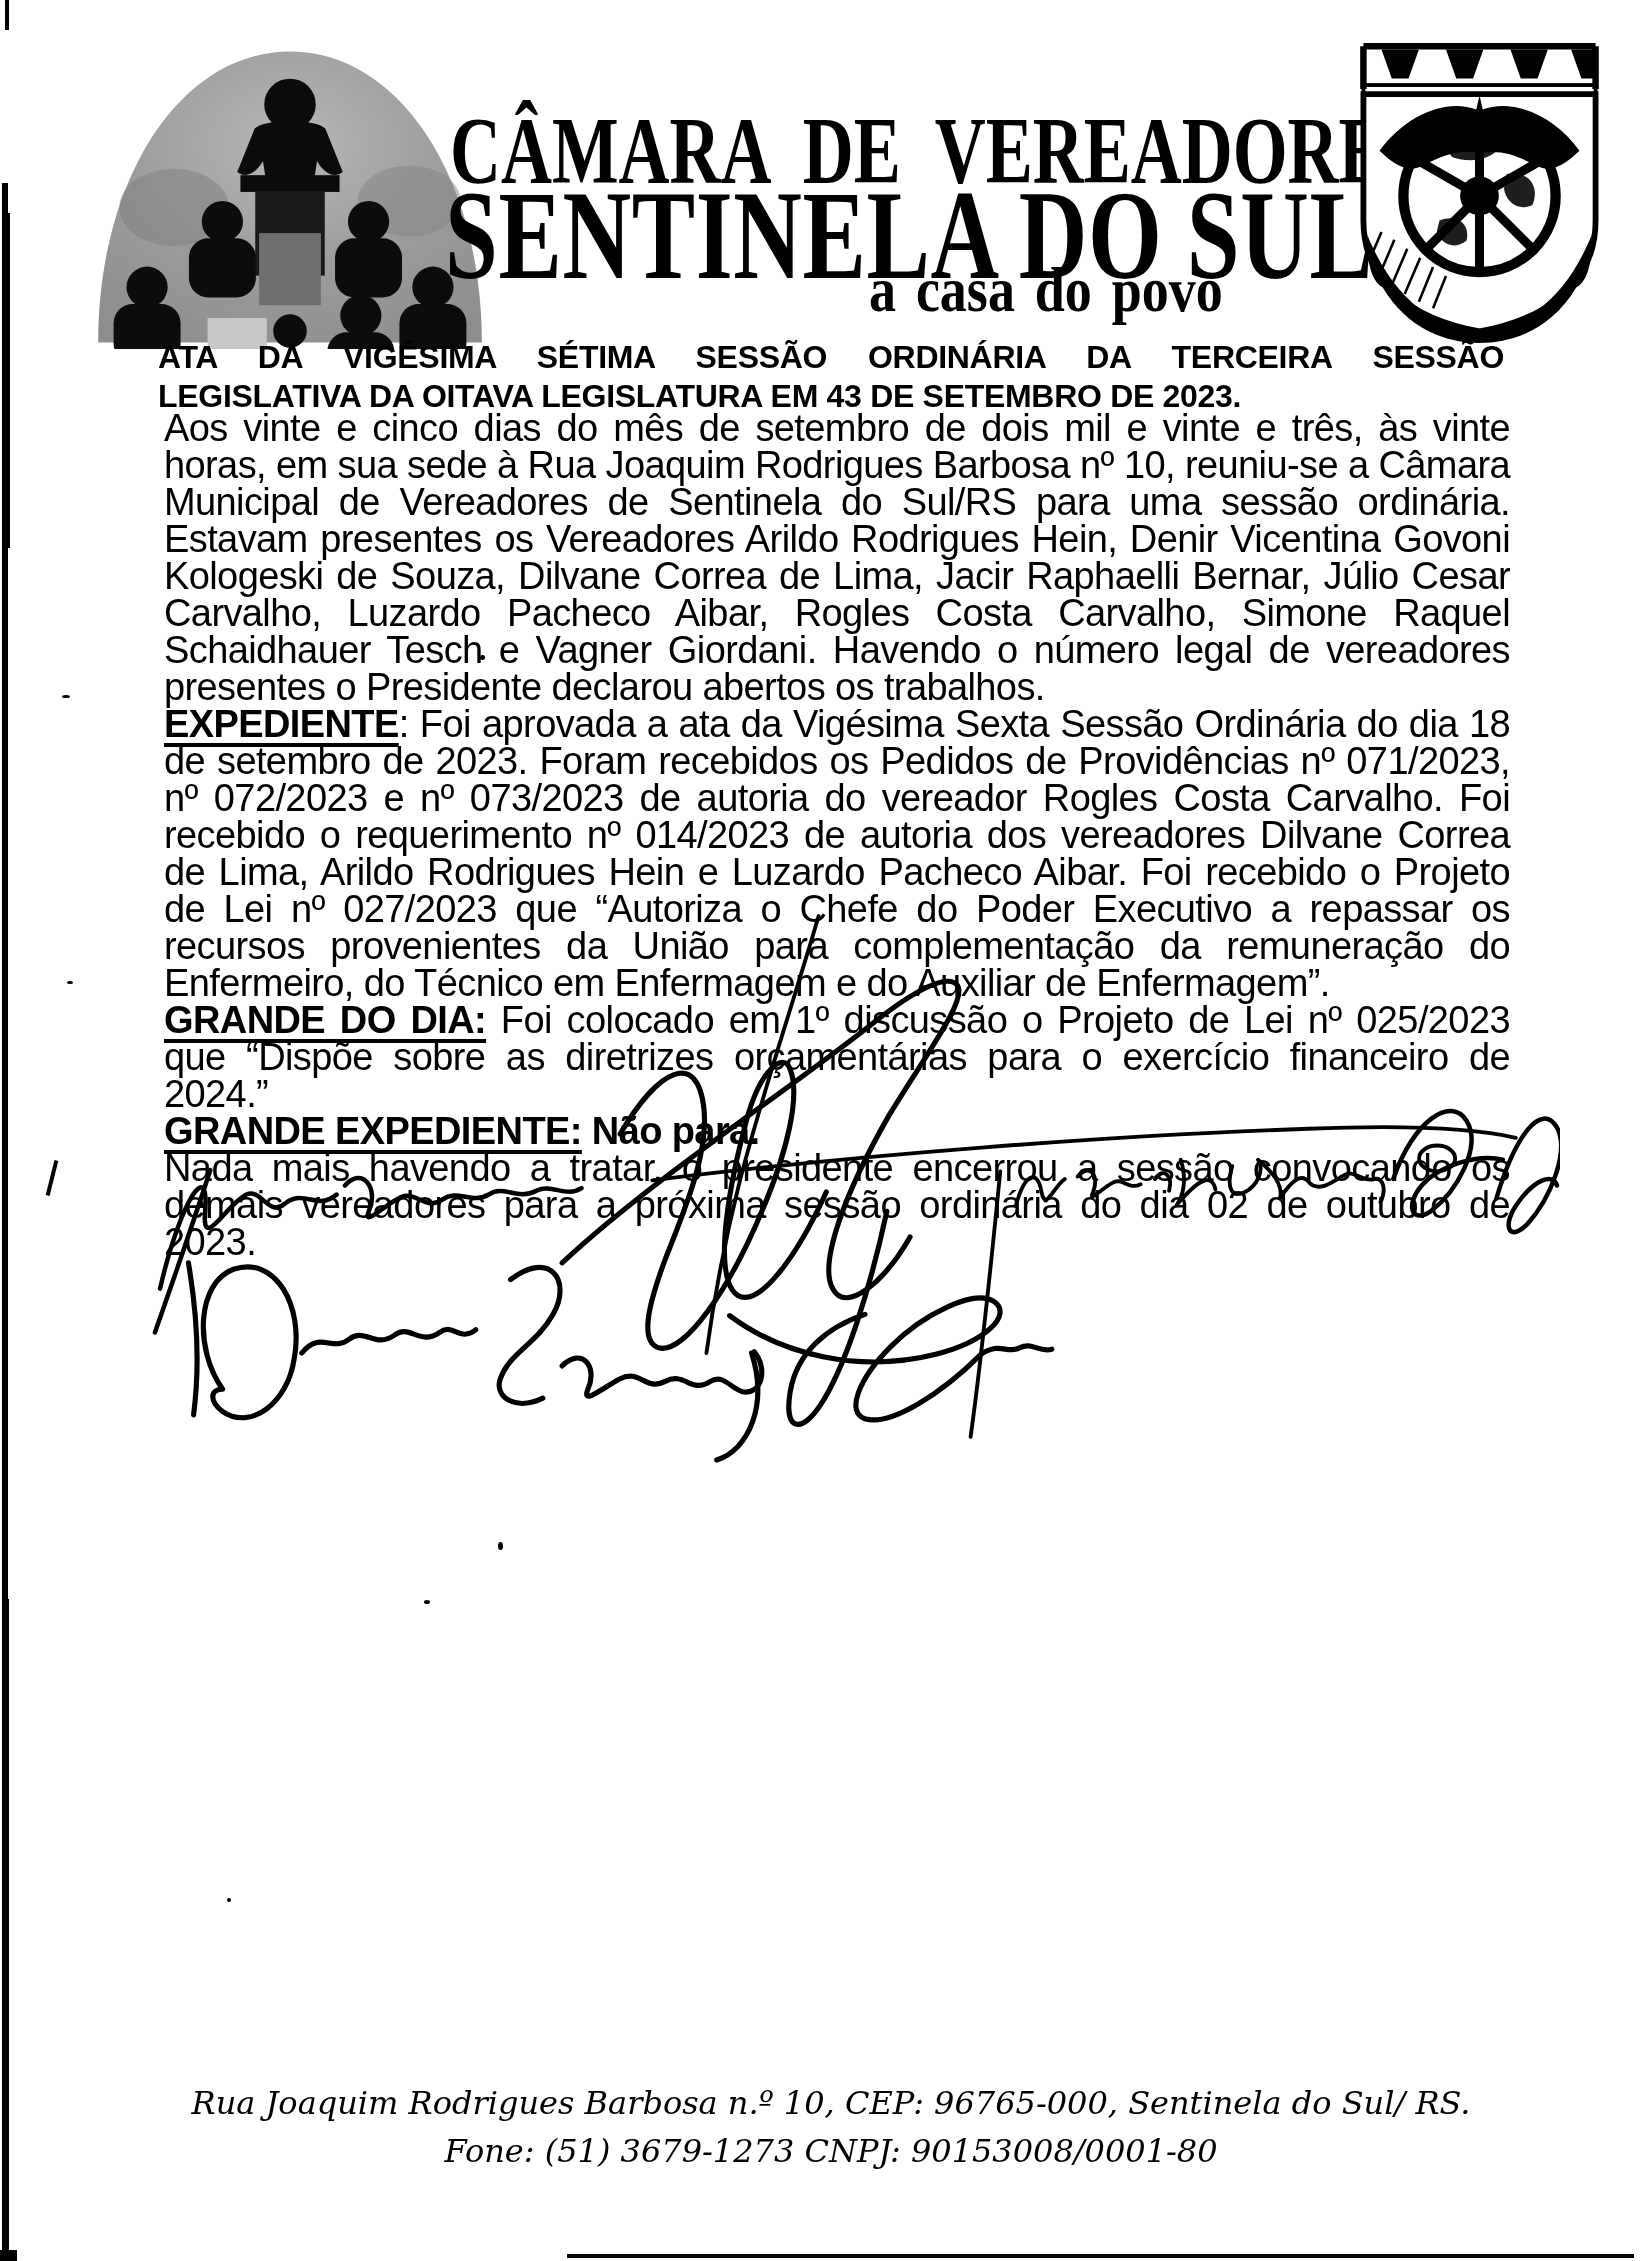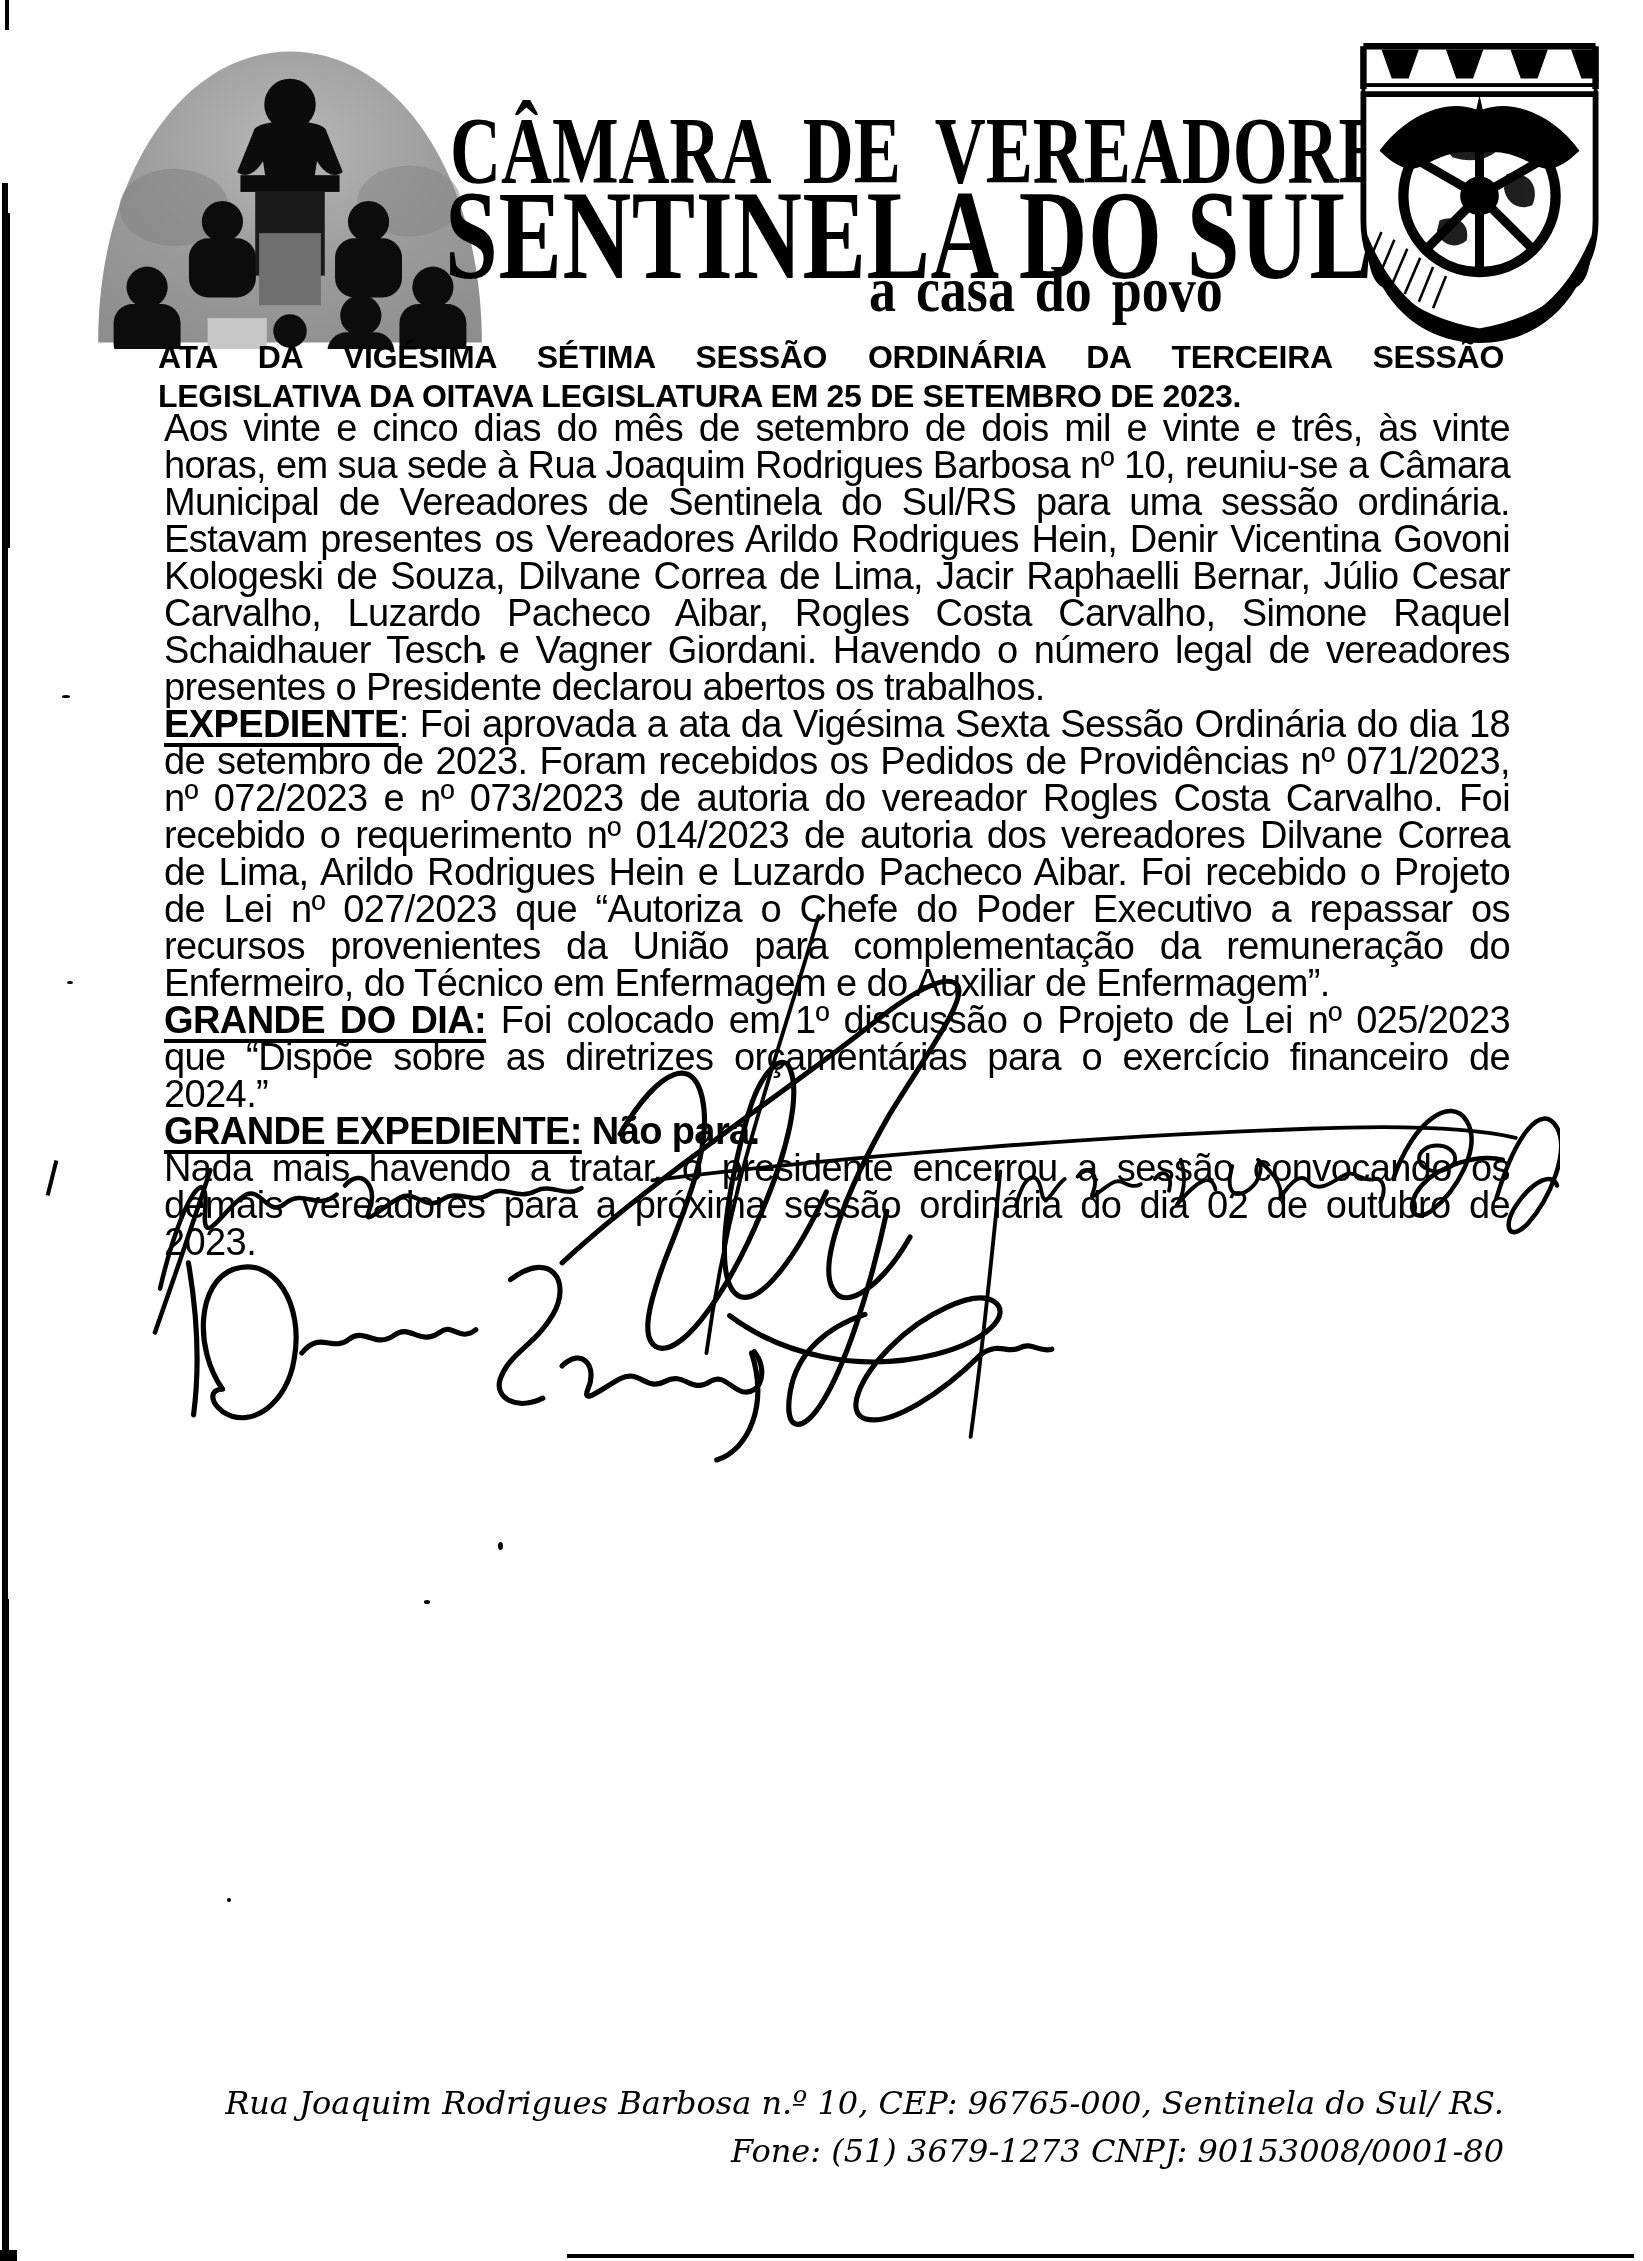--- a/index.html
+++ b/index.html
@@ -35,21 +35,21 @@
     font-size:38px;line-height:37px;letter-spacing:-0.6px;text-align:justify;
   }
   .body-block p{margin:0;text-align:justify;}
   .lbl{font-weight:bold;text-decoration:underline;text-decoration-thickness:3.9px;text-underline-offset:5.8px;}
   .b{font-weight:bold;}
   
   .sigs{position:absolute;left:148px;top:902px;pointer-events:none;}
   .sigmark{position:absolute;left:50px;top:1160px;width:3.9px;height:36px;background:#000;transform:rotate(14deg);}
   
   .footer{
-    position:absolute;left:158px;top:2079px;width:1346px;text-align:right;
+    position:absolute;left:158px;top:2079px;width:1346px;text-align:center;
     font-family:"DejaVu Serif",serif;font-style:italic;font-size:32px;line-height:48px;
   }
 </style>
 </head>
 <body>
 
 <div class="page">
 
   <div class="edge-left"></div>
   <div class="edge-left2"></div>
@@ -151,21 +151,21 @@
         <line x1="138" y1="372" x2="116" y2="426"></line>
         <line x1="158" y1="386" x2="138" y2="436"></line>
       </g>
 
       <path d="M36,322 C80,432 150,468 210,472 C270,468 340,432 384,322 C384,362 380,392 360,404 C322,468 262,490 210,490 C158,490 98,468 60,404 C40,392 36,362 36,322 Z" fill="#000"></path>
     </svg>
   </div>
 
   <div class="title-block">
     <div class="tl">ATA DA VIGÉSIMA SÉTIMA SESSÃO ORDINÁRIA DA TERCEIRA SESSÃO</div>
-    <div class="tl last">LEGISLATIVA DA OITAVA LEGISLATURA EM 25 DE SETEMBRO DE 2023.</div>
+    <div class="tl last">LEGISLATIVA DA OITAVA LEGISLATURA EM 43 DE SETEMBRO DE 2023.</div>
   </div>
 
   <div class="body-block">
     <p>Aos vinte e cinco dias do mês de setembro de dois mil e vinte e três, às vinte horas, em sua sede à Rua Joaquim Rodrigues Barbosa nº 10, reuniu-se a Câmara Municipal de Vereadores de Sentinela do Sul/RS para uma sessão ordinária. Estavam presentes os Vereadores Arildo Rodrigues Hein, Denir Vicentina Govoni Kologeski de Souza, Dilvane Correa de Lima, Jacir Raphaelli Bernar, Júlio Cesar Carvalho, Luzardo Pacheco Aibar, Rogles Costa Carvalho, Simone Raquel Schaidhauer Tesch e Vagner Giordani. Havendo o número legal de vereadores presentes o Presidente declarou abertos os trabalhos.</p>
     <p><span class="lbl">EXPEDIENTE</span><span>: Foi aprovada a ata da Vigésima Sexta Sessão Ordinária do dia 18 de setembro de 2023. Foram recebidos os Pedidos de Providências nº 071/2023, nº 072/2023 e nº 073/2023 de autoria do vereador Rogles Costa Carvalho. Foi recebido o requerimento nº 014/2023 de autoria dos vereadores Dilvane Correa de Lima, Arildo Rodrigues Hein e Luzardo Pacheco Aibar. Foi recebido o Projeto de Lei nº 027/2023 que “Autoriza o Chefe do Poder Executivo a repassar os recursos provenientes da União para complementação da remuneração do Enfermeiro, do Técnico em Enfermagem e do Auxiliar de Enfermagem”.</span></p>
     <p><span class="lbl">GRANDE DO DIA:</span><span> Foi colocado em 1º discussão o Projeto de Lei nº 025/2023 que “Dispõe sobre as diretrizes orçamentárias para o exercício financeiro de 2024.”</span></p>
     <p><span class="lbl">GRANDE EXPEDIENTE:</span><span class="b"> Não para.</span></p>
     <p>Nada mais havendo a tratar, o presidente encerrou a sessão convocando os demais vereadores para a próxima sessão ordinária do dia 02 de outubro de 2023.</p>
   </div>
 

